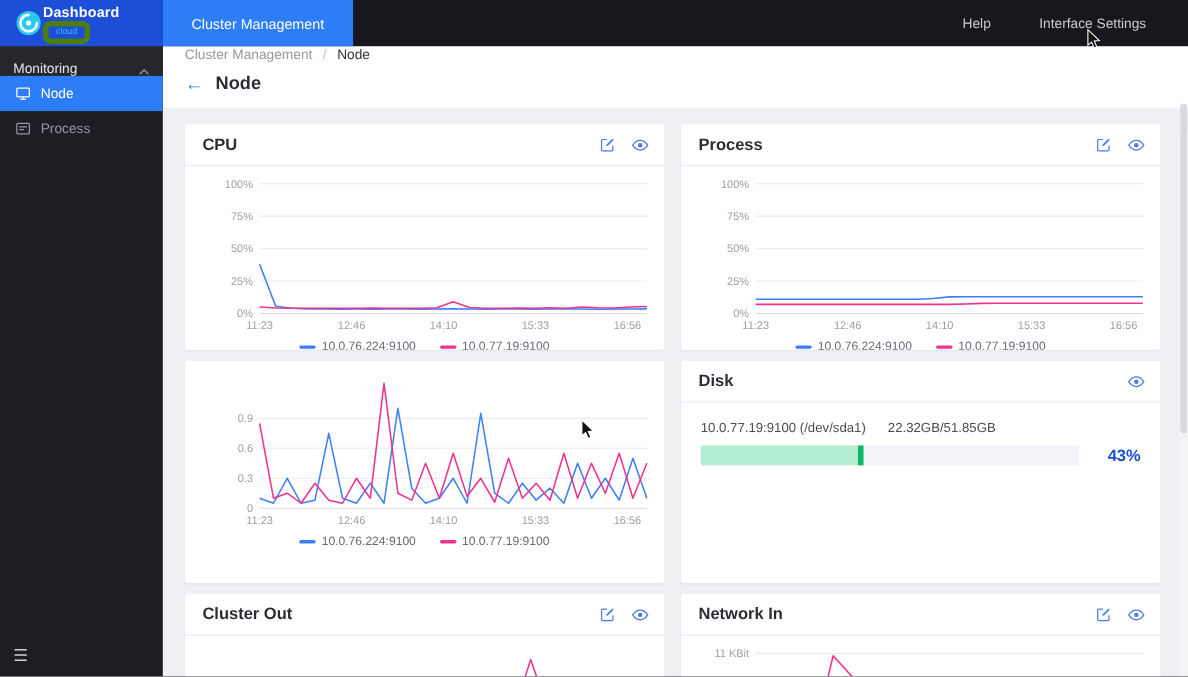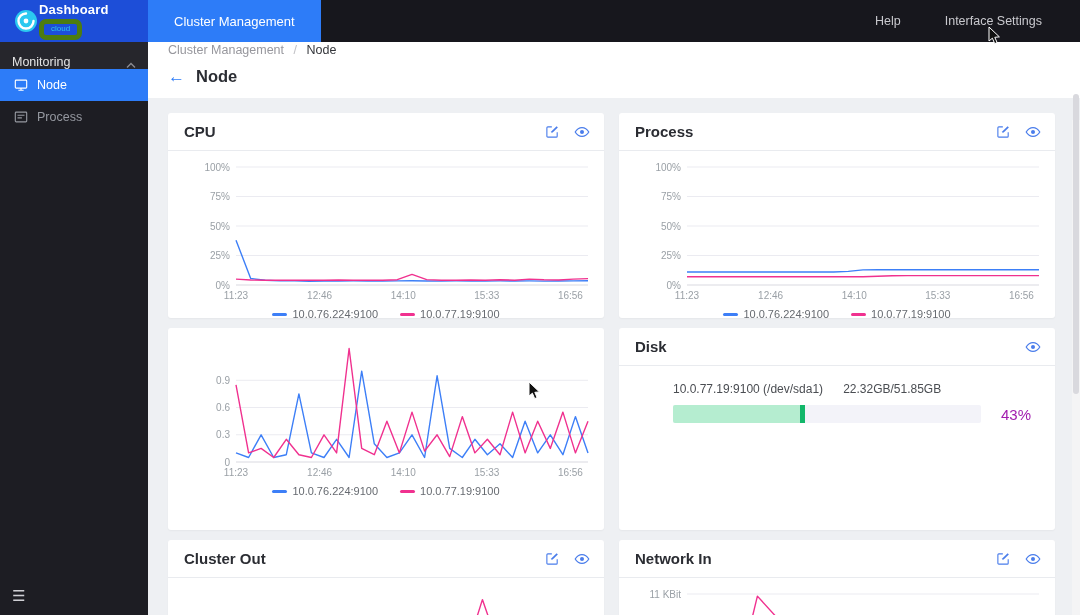--- a/index.html
+++ b/index.html
@@ -41,27 +41,27 @@
   .card-head { height:38px; display:flex; align-items:center; justify-content:space-between; padding:0 14px 0 16px; border-bottom:1px solid #e9ebef; }
   .card-title { font-size:15px; font-weight:700; color:#2b2d33; }
   .card-icons { display:flex; align-items:center; gap:14px; }
   .icon-btn { color:#4a7deb; cursor:pointer; display:flex; align-items:center; }
   .card-body { padding:6px 28px 0; }
   .legend { display:flex; justify-content:center; gap:22px; margin-top:1px; }
   .leg-item { display:flex; align-items:center; gap:5px; font-size:11px; color:#666a70; cursor:pointer; }
   .leg-marker { display:inline-block; width:15px; height:3px; border-radius:2px; }
   
   .disk-body { padding:16px 18px 0; }
-  .disk-row { margin-bottom:16px;margin-left:36px; }
+  .disk-row { margin-bottom:16px; }
   .disk-info { font-size:12px; color:#4a4d52; display:flex; gap:20px; }
   .disk-bar-line { display:flex; align-items:center; gap:14px; margin-top:9px; }
   .disk-track { flex:1; height:18px; background:#f3f3f9; border-radius:2px; position:relative; }
   .disk-fill { height:100%; background:#b5edd0; border-radius:2px 0 0 2px; position:relative; }
   .disk-fill::after { content:''; position:absolute; right:0; top:0; bottom:0; width:5px; background:#12b76a; }
-  .disk-pct { width:42px; text-align:center; font-size:15px; font-weight:400; color:#a21caf; }
+  .disk-pct { width:42px; text-align:right; font-size:15px; font-weight:700; color:#1d4ed8; }
   
   .scroll-track { position:absolute; top:78px; right:0; bottom:0; width:8px; background:#f4f4f5; }
   .scroll-thumb { position:absolute; top:52px; right:1px; width:6px; height:300px; border-radius:3px; background:#d9d9de; cursor:pointer; }
   
   .cursor { position:absolute; z-index:20; pointer-events:none; }
   text { font-family:"Liberation Sans", sans-serif; }
 </style>
 </head>
 <body>
 

